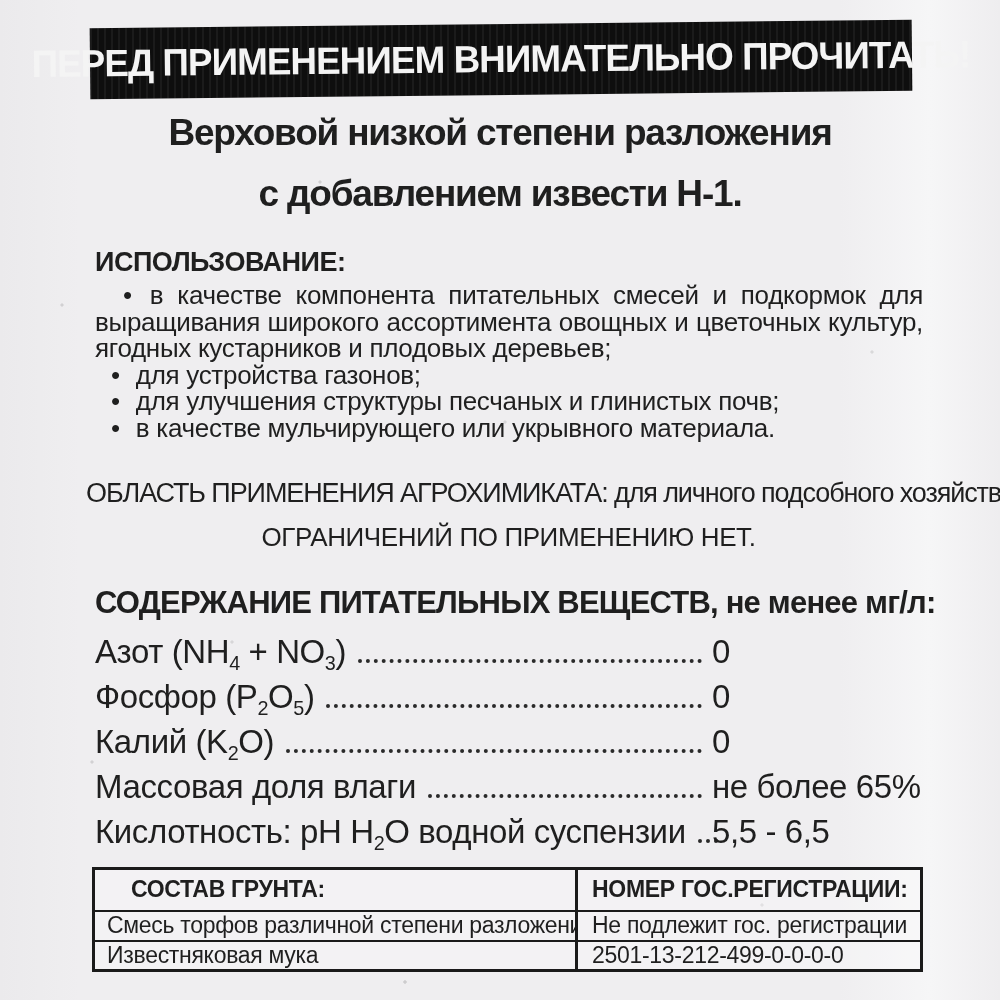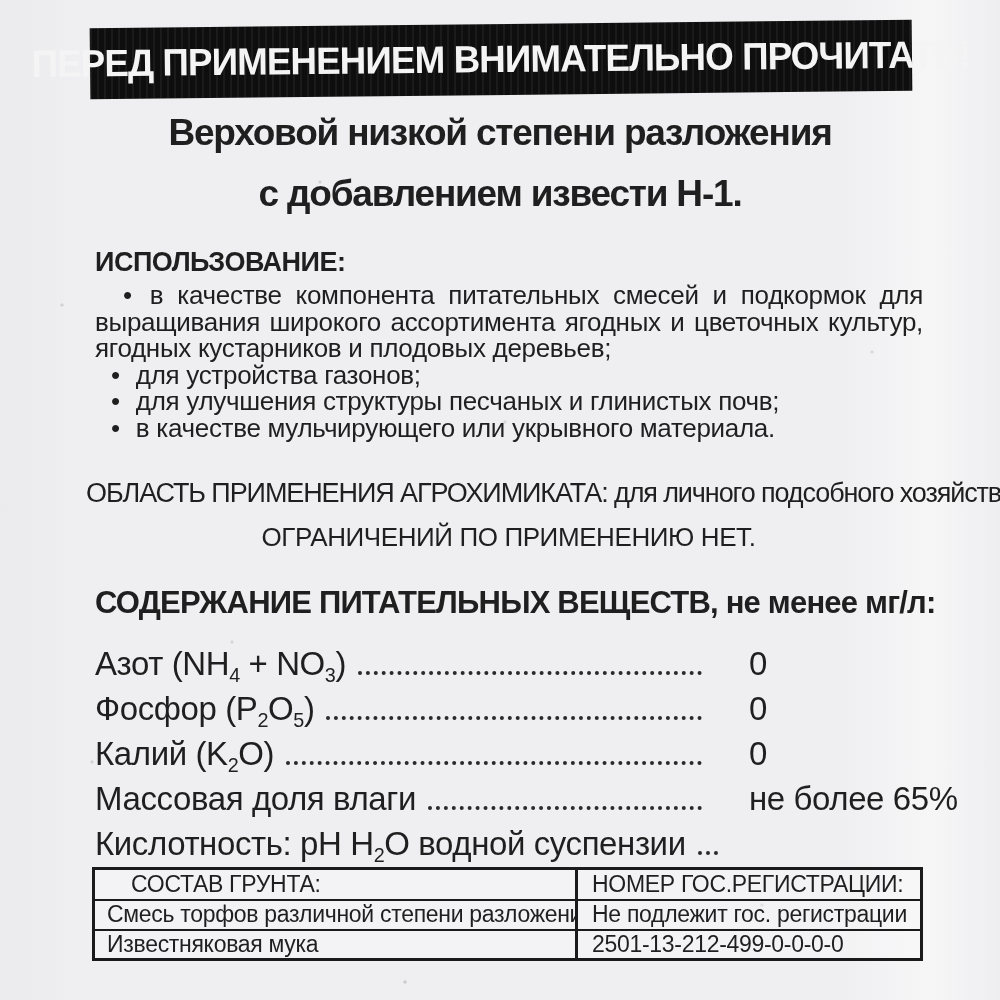--- a/index.html
+++ b/index.html
@@ -48,34 +48,34 @@
   .jl .dot{margin-left:28px;margin-right:18px;}
   .bl{font-size:26px;line-height:26.5px;letter-spacing:-.3px;}
   .bl .dot{margin-left:16px;margin-right:16px;}
   
   .area-line{position:absolute;top:478px;left:86px;width:845px;text-align:center;
     font-size:27px;letter-spacing:-1.1px;white-space:nowrap;}
   .restrict-line{position:absolute;top:522px;left:86px;width:845px;text-align:center;
     font-size:26px;letter-spacing:-.4px;}
   
   .nutrients{position:absolute;left:95px;top:585px;width:830px;}
-  .nutrients-h{font-weight:bold;font-size:31px;letter-spacing:-.8px;white-space:nowrap;margin-bottom:24px;}
-  .nrow{display:flex;align-items:baseline;height:45px;font-size:33px;letter-spacing:-.4px;gap:37px;}
+  .nutrients-h{font-weight:bold;font-size:31px;letter-spacing:-.8px;white-space:nowrap;margin-bottom:12px;}
+  .nrow{display:flex;align-items:baseline;height:45px;font-size:33px;letter-spacing:-.4px;}
   .nrow .lead{display:flex;align-items:baseline;width:617px;flex:none;}
   .nrow .nlabel{white-space:nowrap;}
   .nrow sub{font-size:60%;vertical-align:baseline;position:relative;top:.35em;}
   .nrow .dots{flex:1 1 auto;border-bottom:4px dotted #2a2a2a;margin:0 10px 7px 12px;min-width:20px;}
   .nrow .nvalue{white-space:nowrap;}
   
   .gtable{position:absolute;left:92px;top:867px;width:828px;border:3px solid var(--table-border);
     border-collapse:collapse;table-layout:fixed;background:rgba(255,255,255,.25);}
   .gtable td{border:0;vertical-align:middle;font-size:23px;letter-spacing:-.3px;white-space:nowrap;overflow:hidden;}
   .gtable .c2{border-left:3px solid var(--table-border);padding-left:14px;}
   .gtable .c1{padding-left:12px;}
-  .gtable tr.hdr td{font-weight:normal;height:31px;border-bottom:2px solid var(--table-border);margin-top:12px;}
+  .gtable tr.hdr td{font-weight:bold;height:42px;border-bottom:2px solid var(--table-border);margin-top:12px;}
   .gtable tr.hdr .c1{padding-left:36px;}
   .gtable tr.r1 td{height:30px;border-bottom:2px solid var(--table-border);}
   .gtable tr.r2 td{height:28px;}
 </style>
 </head>
 <body>
 
 <div class="page">
 
   <div class="banner">
@@ -86,21 +86,21 @@
     <div>Верховой низкой степени разложения</div>
     <div>с добавлением извести Н-1.</div>
   </div>
 
   <div class="usage">
     <div class="usage-h">ИСПОЛЬЗОВАНИЕ:</div>
 
     <div class="jl">
       <span class="dot">•</span><span>в качестве компонента питательных смесей и подкормок для</span>
     </div>
-    <div class="jl">выращивания широкого ассортимента ягодных и цветочных культур,</div>
+    <div class="jl">выращивания широкого ассортимента овощных и цветочных культур,</div>
     <div class="ll">ягодных кустарников и плодовых деревьев;</div>
 
     <div class="bl">
       <span class="dot">•</span><span>для устройства газонов;</span>
     </div>
     <div class="bl">
       <span class="dot">•</span><span>для улучшения структуры песчаных и глинистых почв;</span>
     </div>
     <div class="bl">
       <span class="dot">•</span><span>в качестве мульчирующего или укрывного материала.</span>
@@ -143,20 +143,21 @@
         <span class="dots"></span>
       </div>
       <span class="nvalue">не более 65%</span>
     </div>
 
     <div class="nrow">
       <div class="lead">
         <span class="nlabel"><span>Кислотность: pH H</span><sub>2</sub><span>O водной суспензии</span></span>
         <span class="dots"></span>
       </div>
+      <span class="nvalue">5,5 - 6,5</span>
     </div>
   </div>
 
   <table class="gtable">
     <colgroup>
         <col style="width:483px">
         <col style="width:345px">
       </colgroup>
     <tbody>
         <tr class="hdr">

